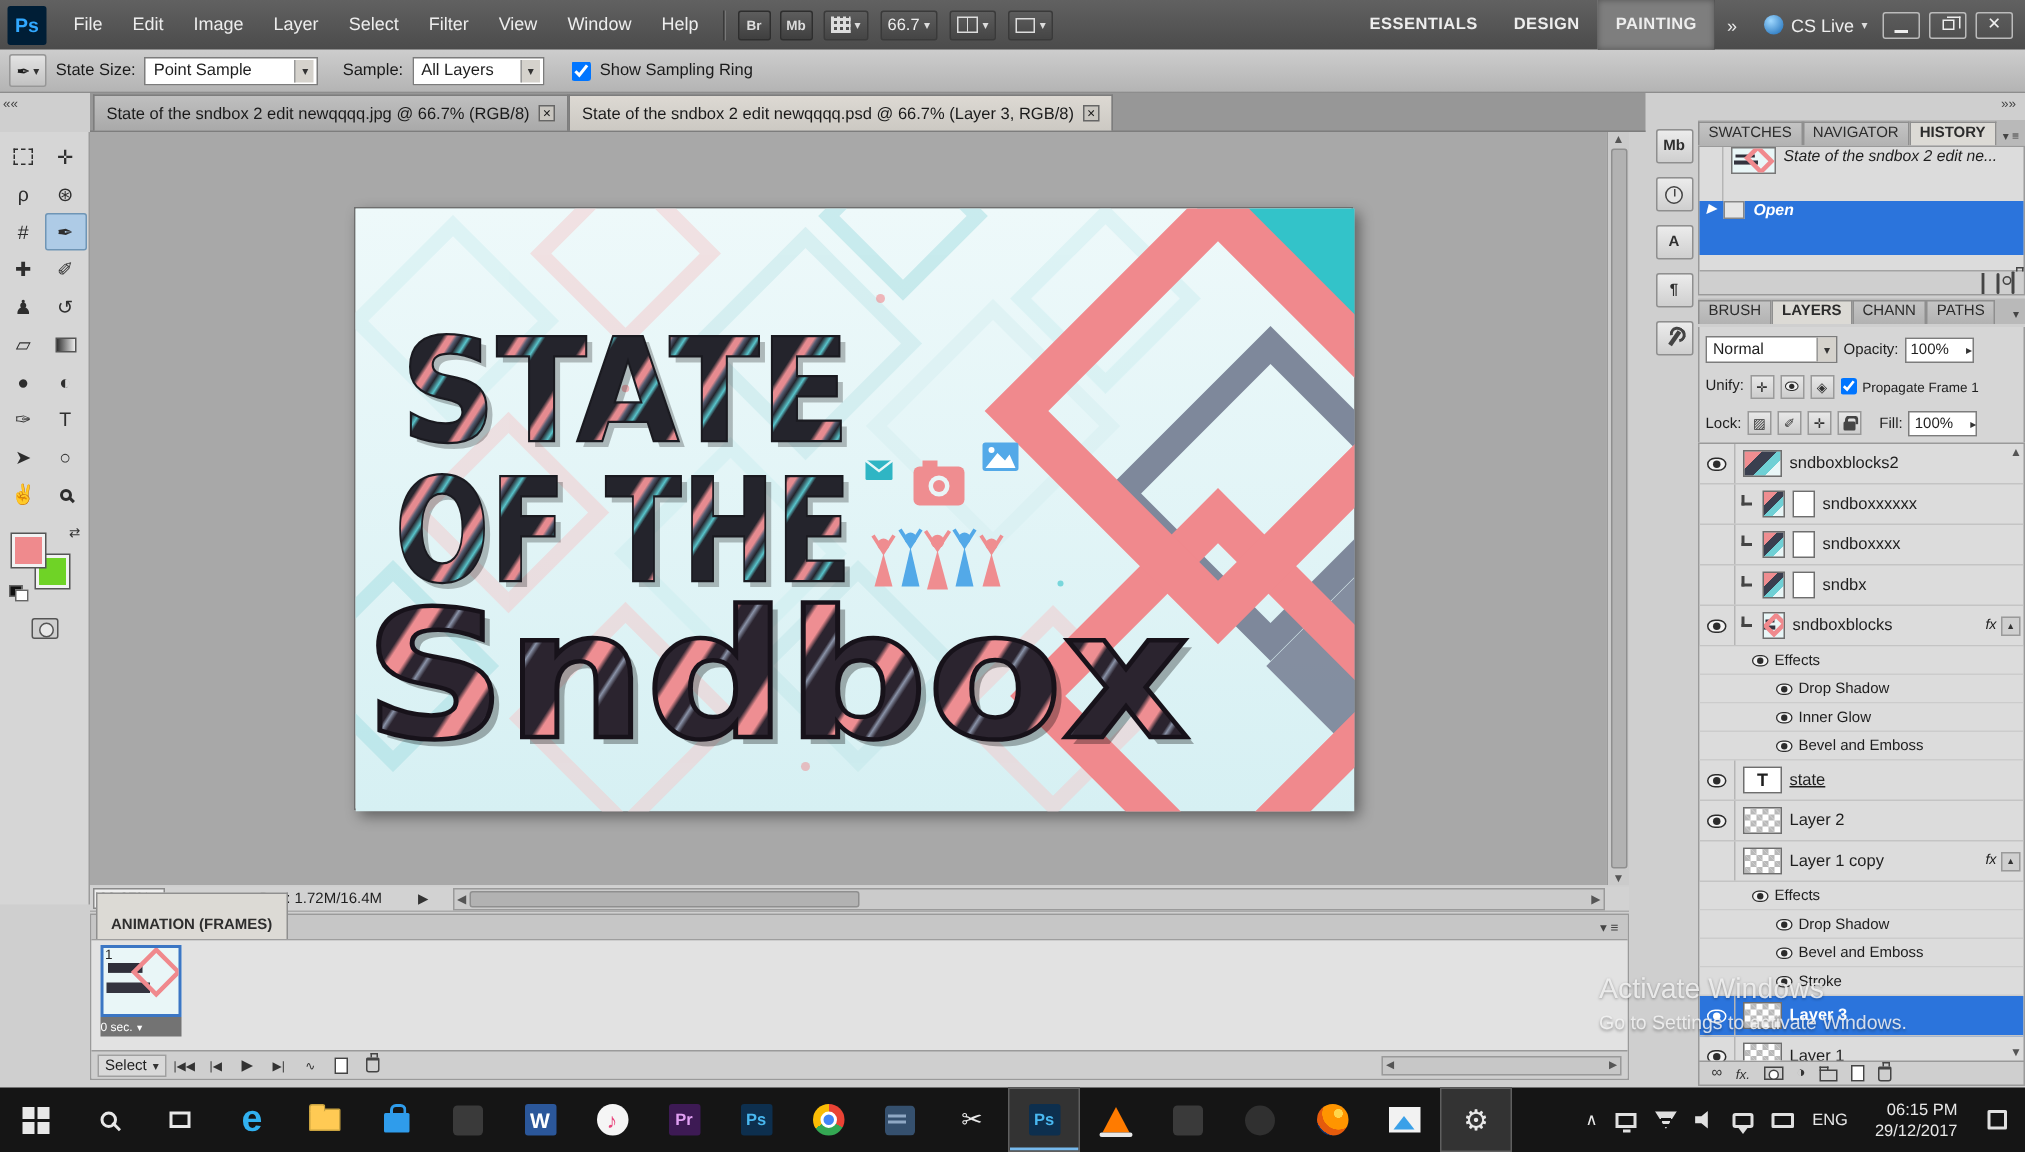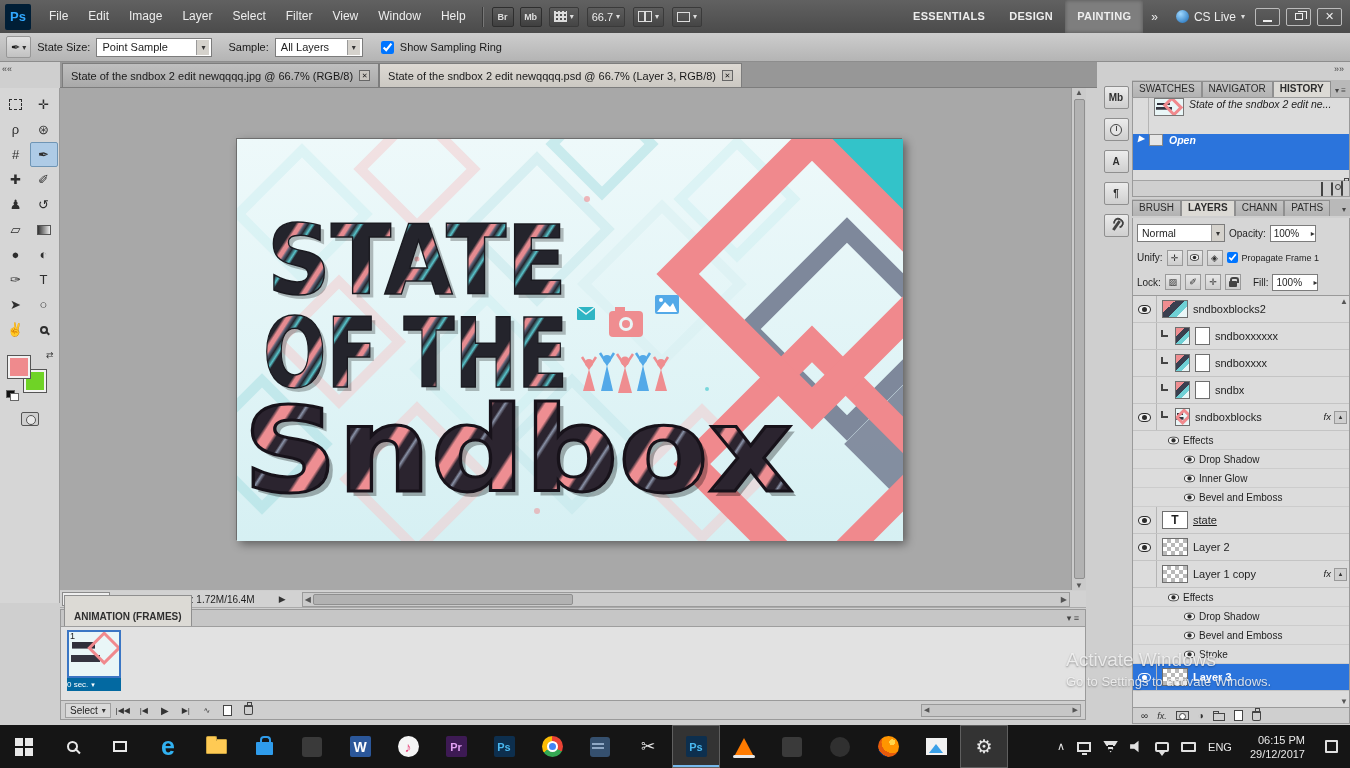--- a/index.html
+++ b/index.html
@@ -114,21 +114,21 @@
   .anim-panel { position:absolute; top:609px; left:60px; width:1026px; height:111px; background:#dfdfdf;
     border:1px solid #9a9a9a; }
   .anim-header { height:17px; background:#c6c6c6; border-bottom:1px solid #9e9e9e; display:flex; align-items:flex-end; }
   .anim-tab { height:16px; padding:15px 9px; font-size:10px; font-weight:bold; color:#2e2e2e;
     background:#dcdad5; border:1px solid #8f8f8f; border-bottom:none; margin-left:3px; }
   .anim-menu { margin-left:auto; margin-right:6px; font-size:9px; color:#444; align-self:center; }
   .anim-body { height:73px; position:relative; background:#e2e2e2; }
   .frame { position:absolute; left:6px; top:3px; width:56px; }
   .frame-num { position:absolute; left:3px; top:1px; font-size:9px; color:#222; z-index:2; }
   .frame-thumb { width:54px; height:48px; border:2px solid #3b76c4; }
-  .frame-delay { width:54px; height:13px; background:#0369a1; color:#fff; font-size:8px;
+  .frame-delay { width:54px; height:13px; background:#737373; color:#fff; font-size:8px;
     display:flex; align-items:center; justify-content:flex-start; gap:3px; }
   .anim-footer { height:19px; background:#cfcfcf; border-top:1px solid #9a9a9a; display:flex;
     align-items:center; padding:0 4px; gap:3px; }
   .loop-dd { display:flex; align-items:center; gap:4px; font-size:10px; padding:1px 4px; border:1px solid #a0a0a0;
     background:#d9d9d9; height:15px; }
   .tbtn { min-width:18px; height:15px; display:flex; align-items:center; justify-content:center;
     font-size:8px; color:#333; border:1px solid rgba(0,0,0,0); }
   .anim-scroll { margin-left:auto; width:160px; height:13px; background:#c7c7c7; border:1px solid #9a9a9a;
     display:flex; align-items:center; justify-content:space-between; font-size:7px; color:#555; padding:0 2px; }
 
@@ -823,20 +823,27 @@
               </span>
             <span>Stroke</span>
           </div>
           <div class="lrow selected">
             <span class="eye-cell">
                 <span class="eye"></span>
               </span>
             <span class="lthumb checker"></span>
             <span class="lname">Layer 3</span>
           </div>
+          <div class="lrow">
+            <span class="eye-cell">
+                <span class="eye"></span>
+              </span>
+            <span class="lthumb checker"></span>
+            <span class="lname">Layer 1</span>
+          </div>
           <span class="ll-up">▲</span>
           <span class="ll-dn">▼</span>
         </div>
         <div class="layers-bottom">
           <span class="lb-ic">∞</span>
           <span class="lb-ic" style="font-style:italic;font-size:9px">fx.</span>
           <span class="lb-ic">
               <span class="mini-mask"></span>
             </span>
           <span class="lb-ic">◑</span>

